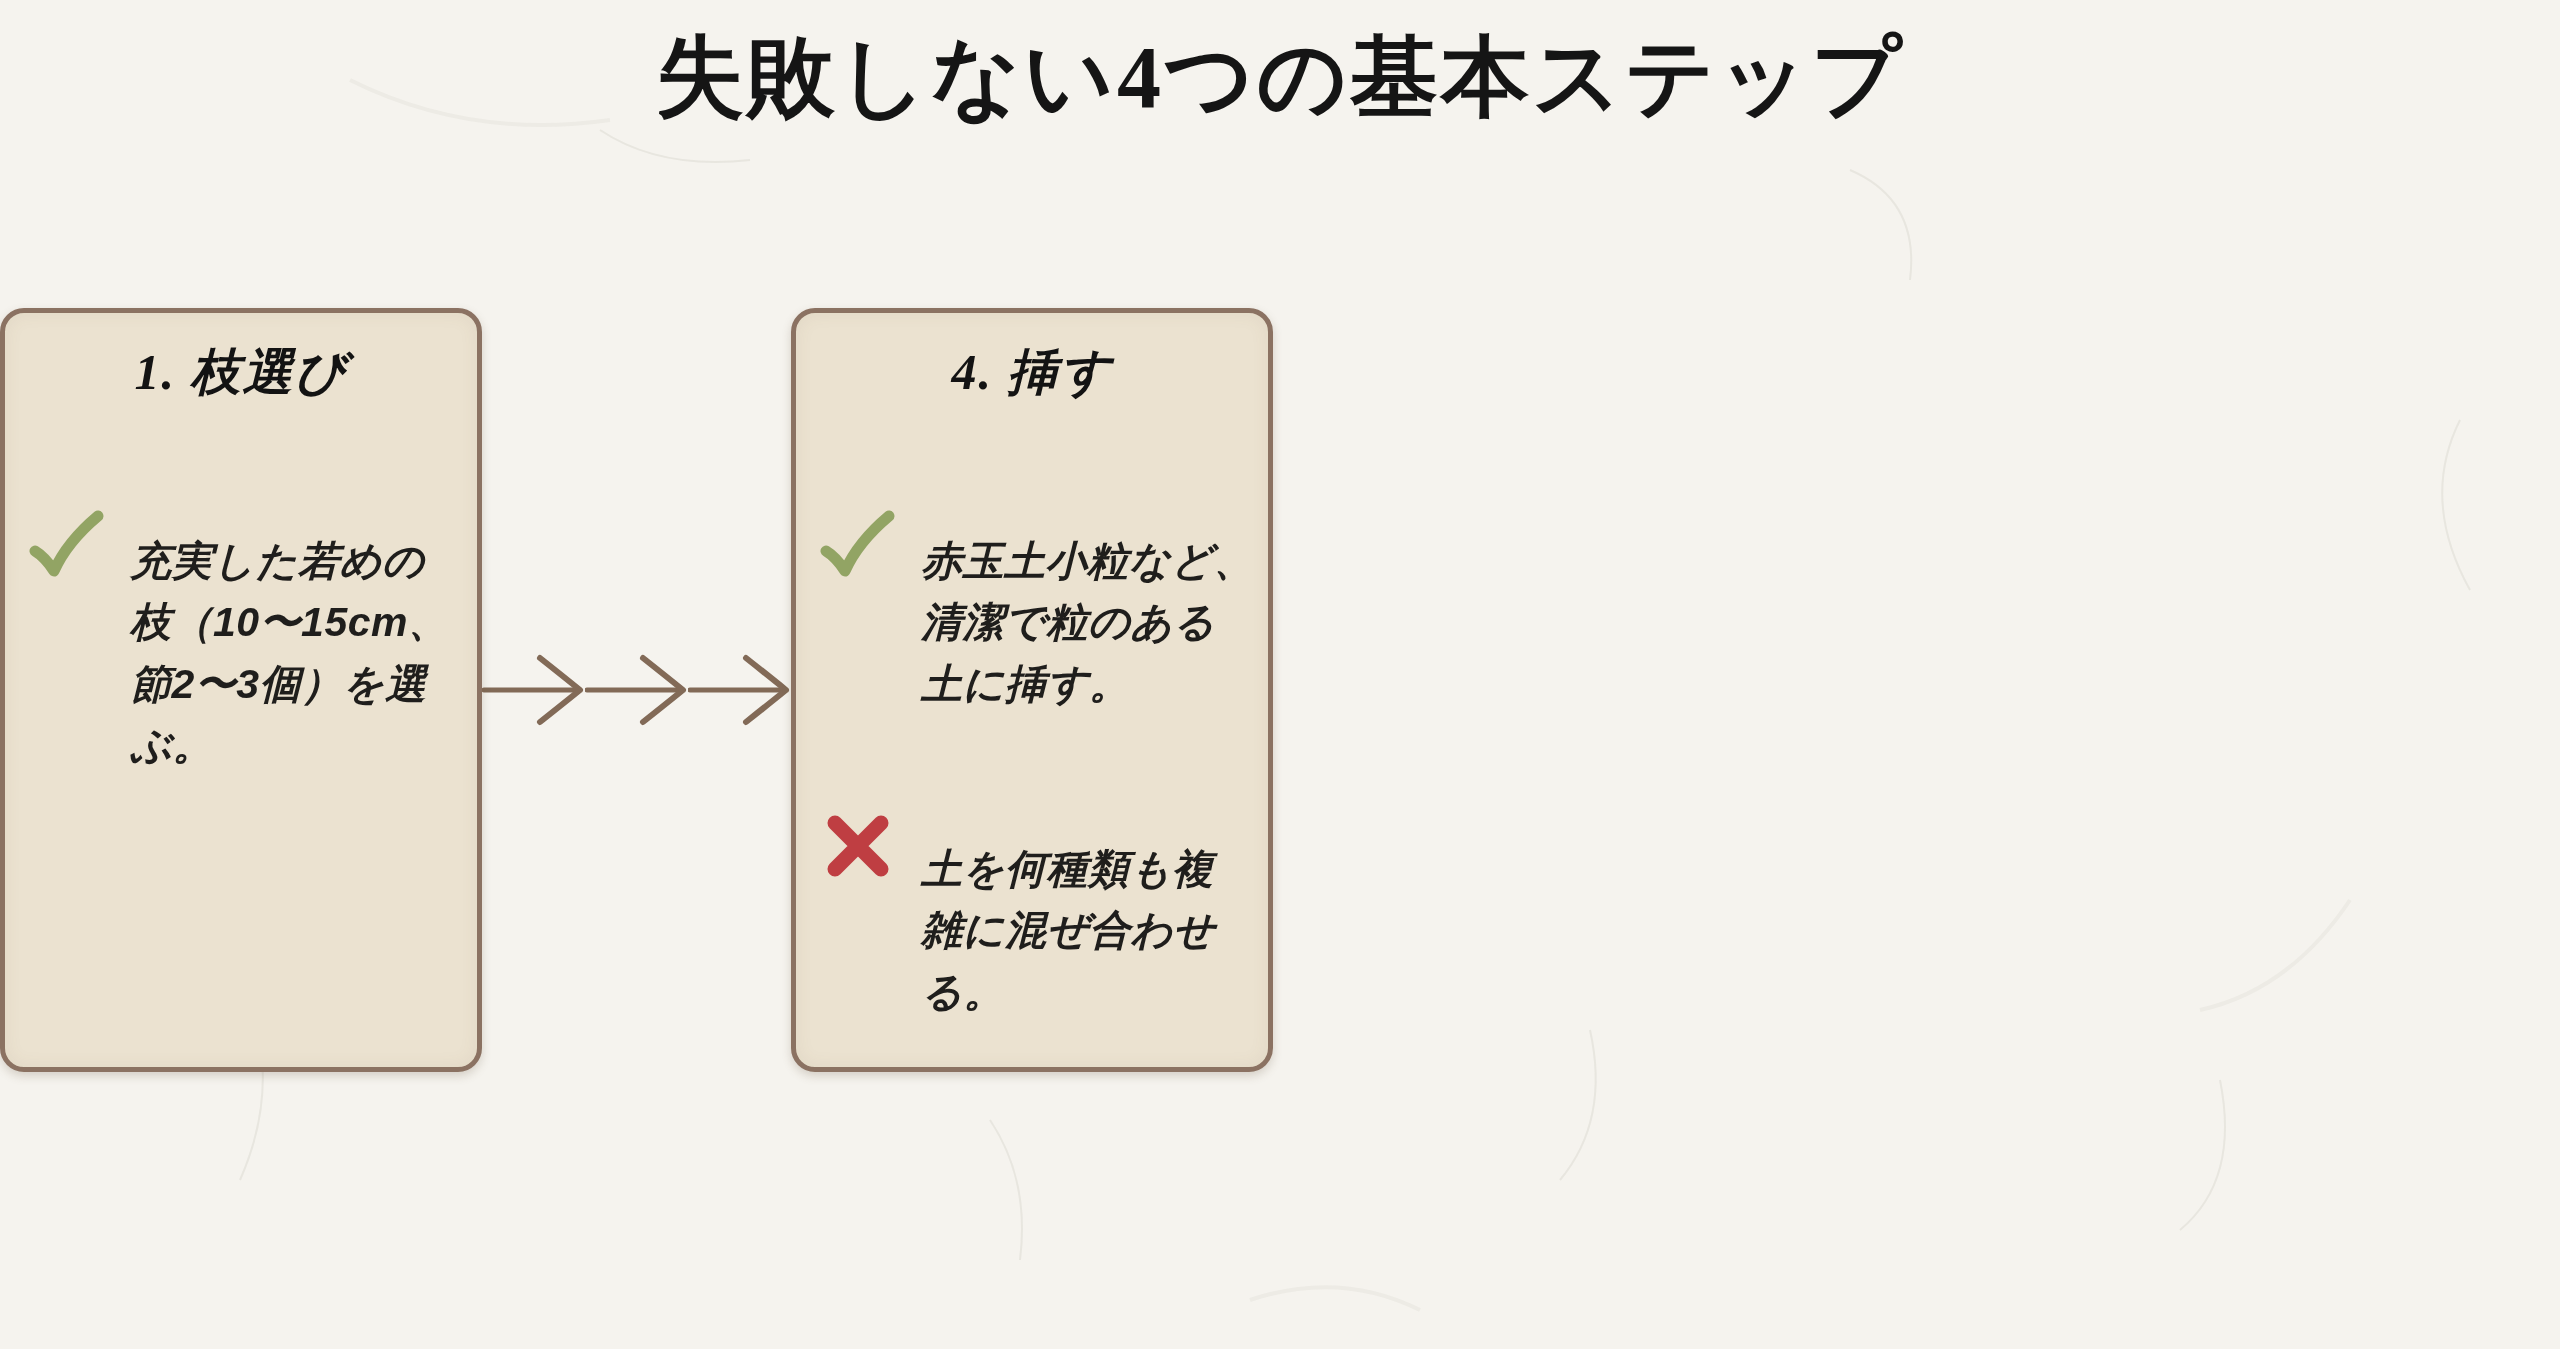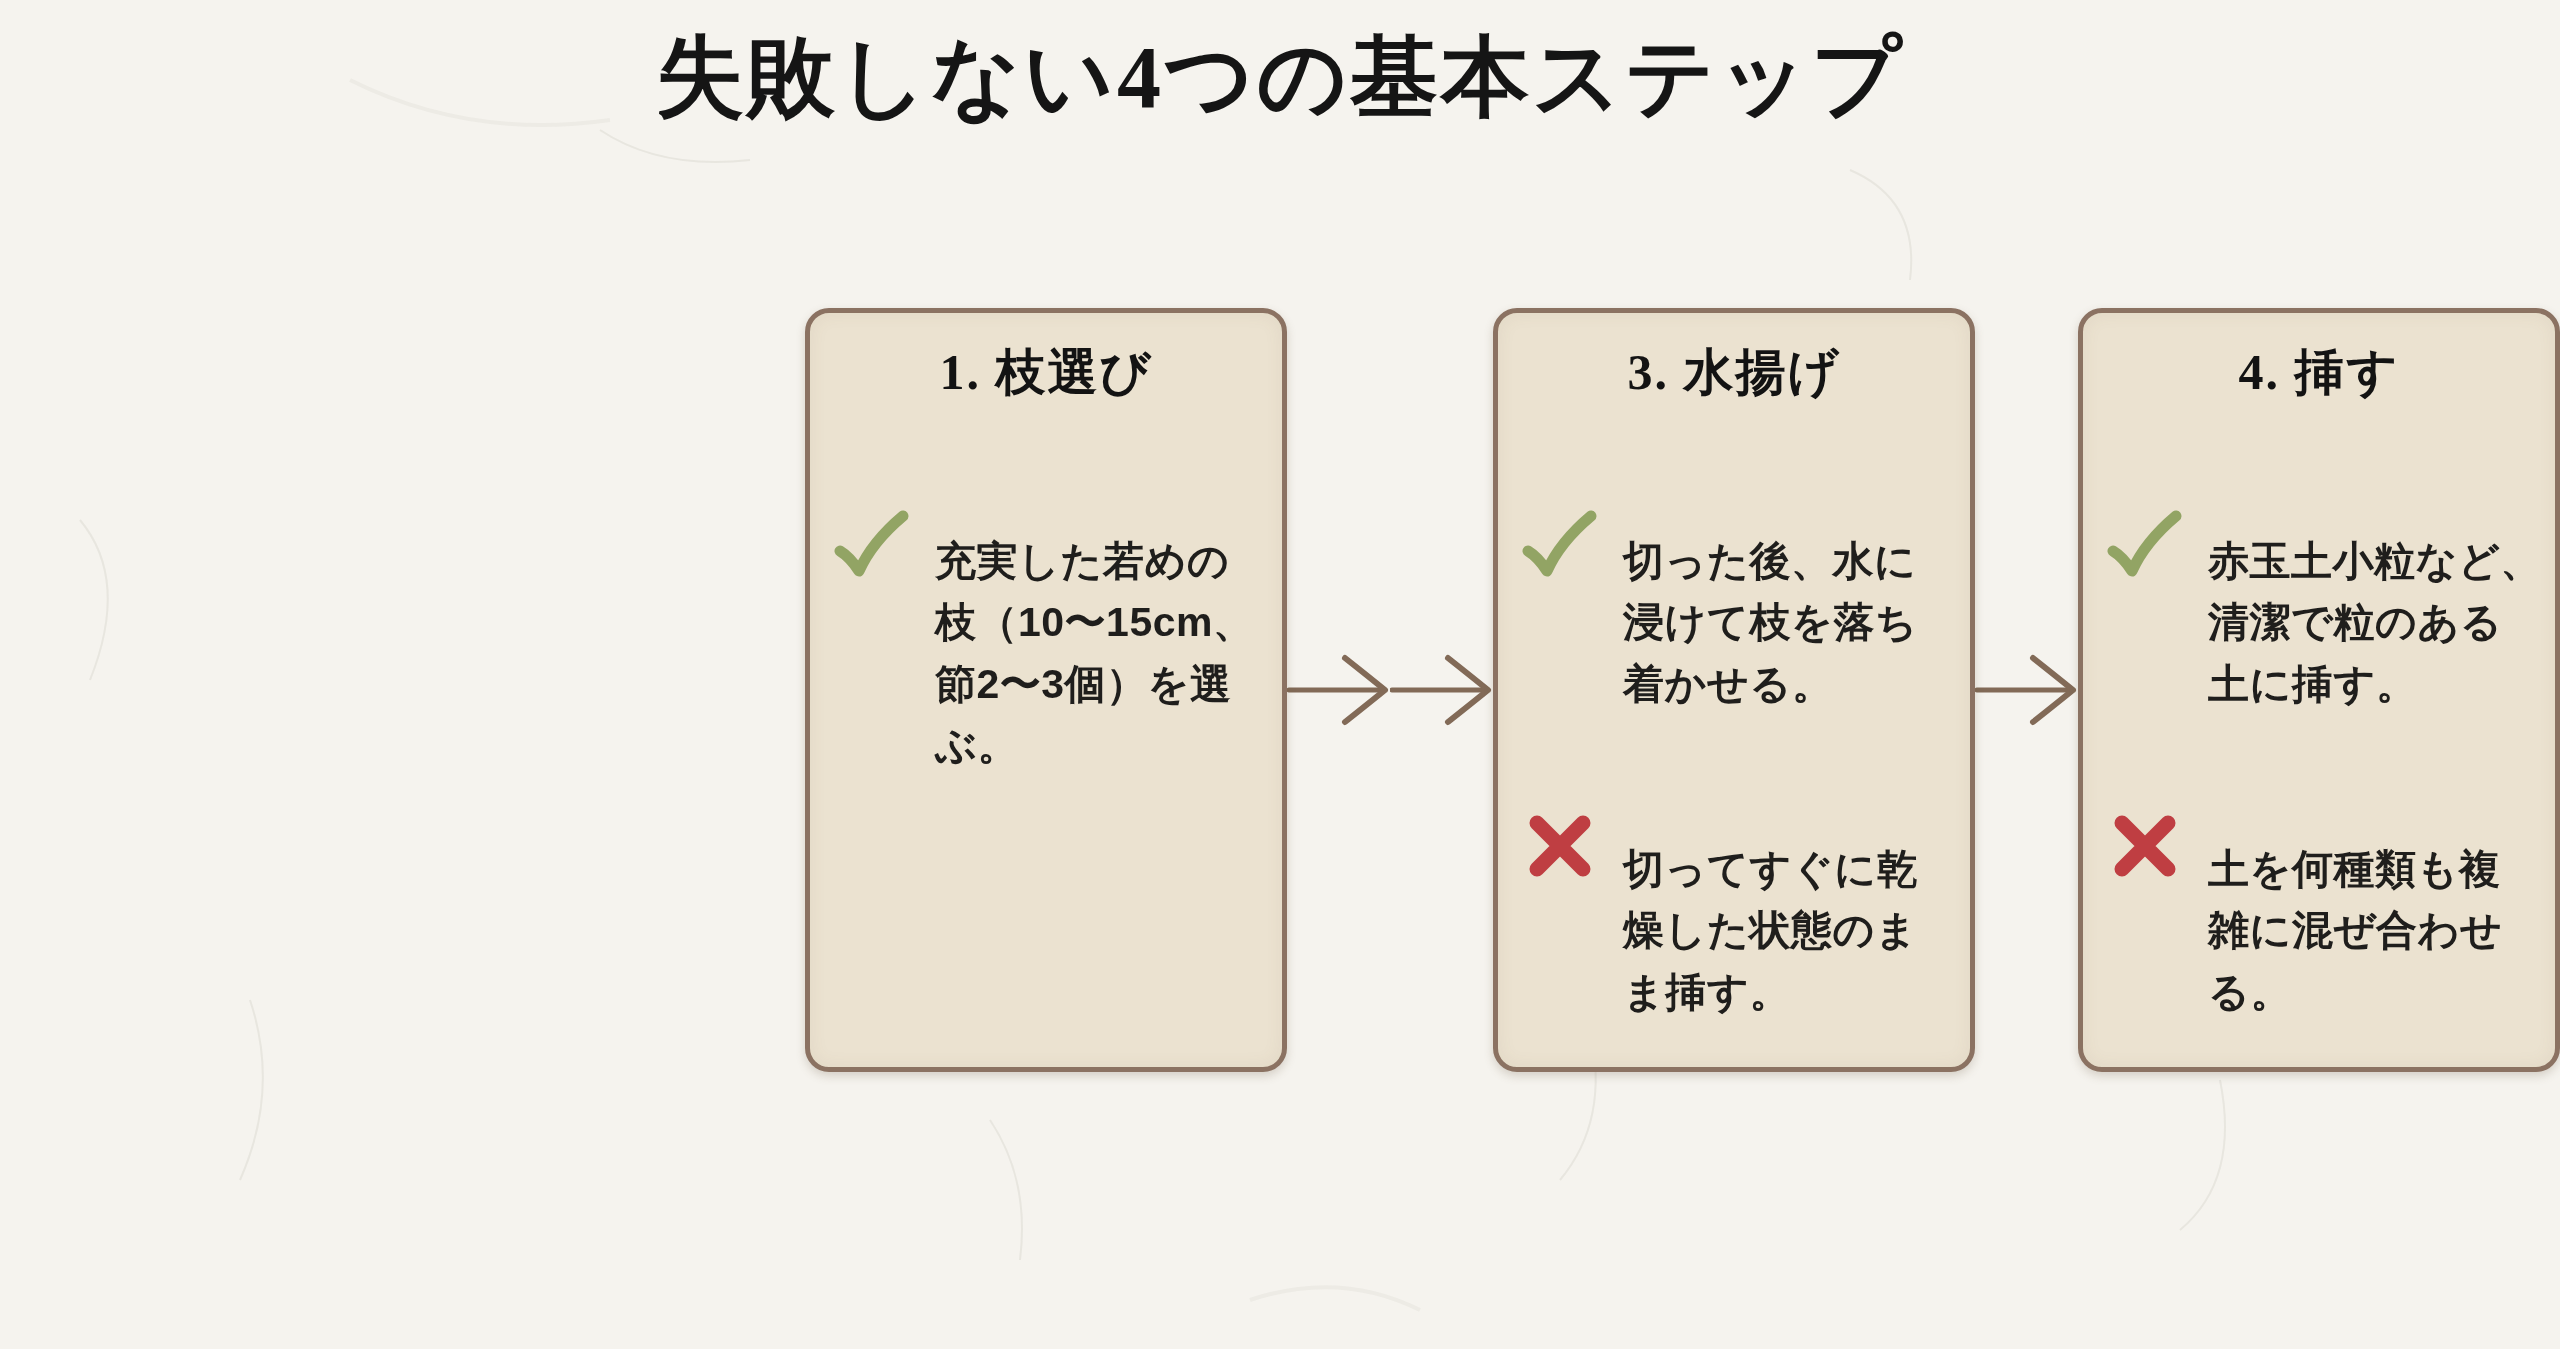--- a/index.html
+++ b/index.html
@@ -8,21 +8,21 @@
     background:var(--background,#f5f3ee);
     font-family:"Liberation Sans","DejaVu Sans",sans-serif;
   }
   .texture{position:absolute;inset:0;width:2560px;height:1349px;pointer-events:none;}
   .page-title{
     margin:26px 17px 0;text-align:center;
     font-family:"Liberation Serif","DejaVu Serif",serif;
     font-weight:700;font-size:88px;line-height:1.18;letter-spacing:3px;
     color:var(--title_text,#151515);
   }
-  .flow{display:flex;justify-content:flex-end;align-items:stretch;margin-top:178px;}
+  .flow{display:flex;justify-content:flex-start;align-items:stretch;margin-top:178px;font-style:italic;}
   .card{
     box-sizing:border-box;width:482px;height:764px;position:relative;
     background:var(--card_fill,#ebe2d0);
     border:5px solid var(--card_border,#8b7262);
     border-radius:24px;
     box-shadow:0 4px 10px rgba(100,80,60,.22), inset 0 0 18px rgba(120,95,70,.08);
   }
   .card-title{
     position:absolute;top:26px;left:0;right:0;text-align:center;
     font-family:"Liberation Serif","DejaVu Serif",serif;
@@ -91,39 +91,20 @@
 
   <div class="arrow-cell">
     <svg width="103" height="90" viewBox="0 0 103 90">
         <g fill="none" stroke="var(--arrow_brown)" stroke-linecap="round" stroke-linejoin="round">
           <path d="M2 45 L97 45" stroke-width="5"></path>
           <path d="M58 13 Q82 32 98 45 Q82 58 58 77" stroke-width="6"></path>
         </g>
       </svg>
   </div>
 
-  <div class="card">
-    <div class="card-title">3. 水揚げ</div>
-    <div class="row row-do">
-      <svg class="icon icon-check" viewBox="0 0 76 72">
-          <path d="M6 42 Q16 48 25 62 Q38 33 69 7" fill="none" stroke="var(--check_green)" stroke-width="11" stroke-linecap="round" stroke-linejoin="round"></path>
-        </svg>
-      <div class="item-text">切った後、水に
-浸けて枝を落ち
-着かせる。</div>
-    </div>
-    <div class="row row-dont">
-      <svg class="icon icon-cross" viewBox="0 0 64 62">
-          <path d="M9 8 L55 54 M55 8 L9 54" fill="none" stroke="var(--cross_red)" stroke-width="15" stroke-linecap="round"></path>
-        </svg>
-      <div class="item-text">切ってすぐに乾
-燥した状態のま
-ま挿す。</div>
-    </div>
-  </div>
 
   <div class="arrow-cell">
     <svg width="103" height="90" viewBox="0 0 103 90">
         <g fill="none" stroke="var(--arrow_brown)" stroke-linecap="round" stroke-linejoin="round">
           <path d="M2 45 L97 45" stroke-width="5"></path>
           <path d="M58 13 Q82 32 98 45 Q82 58 58 77" stroke-width="6"></path>
         </g>
       </svg>
   </div>
 

